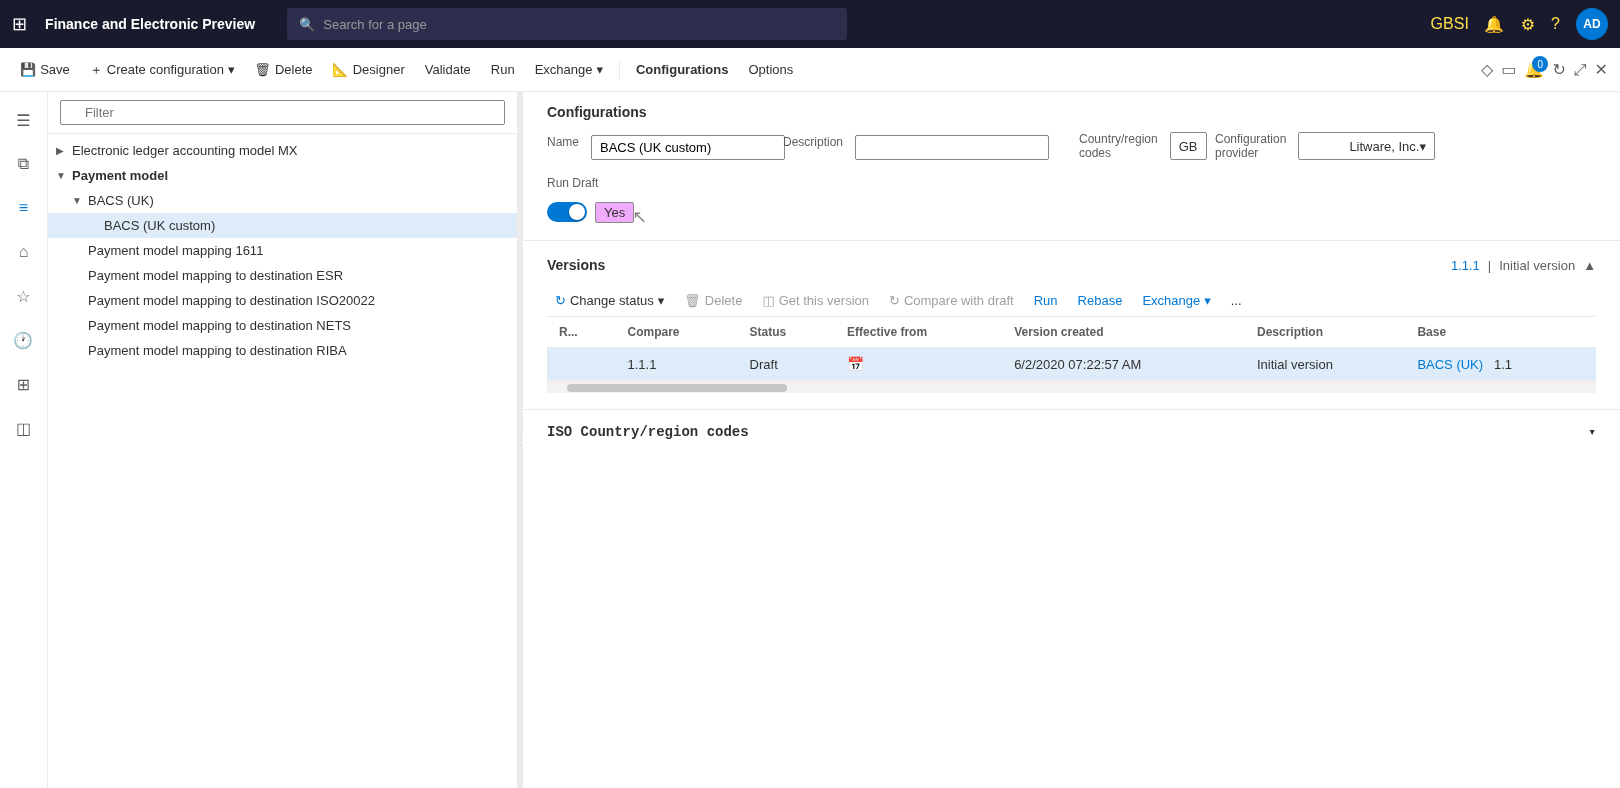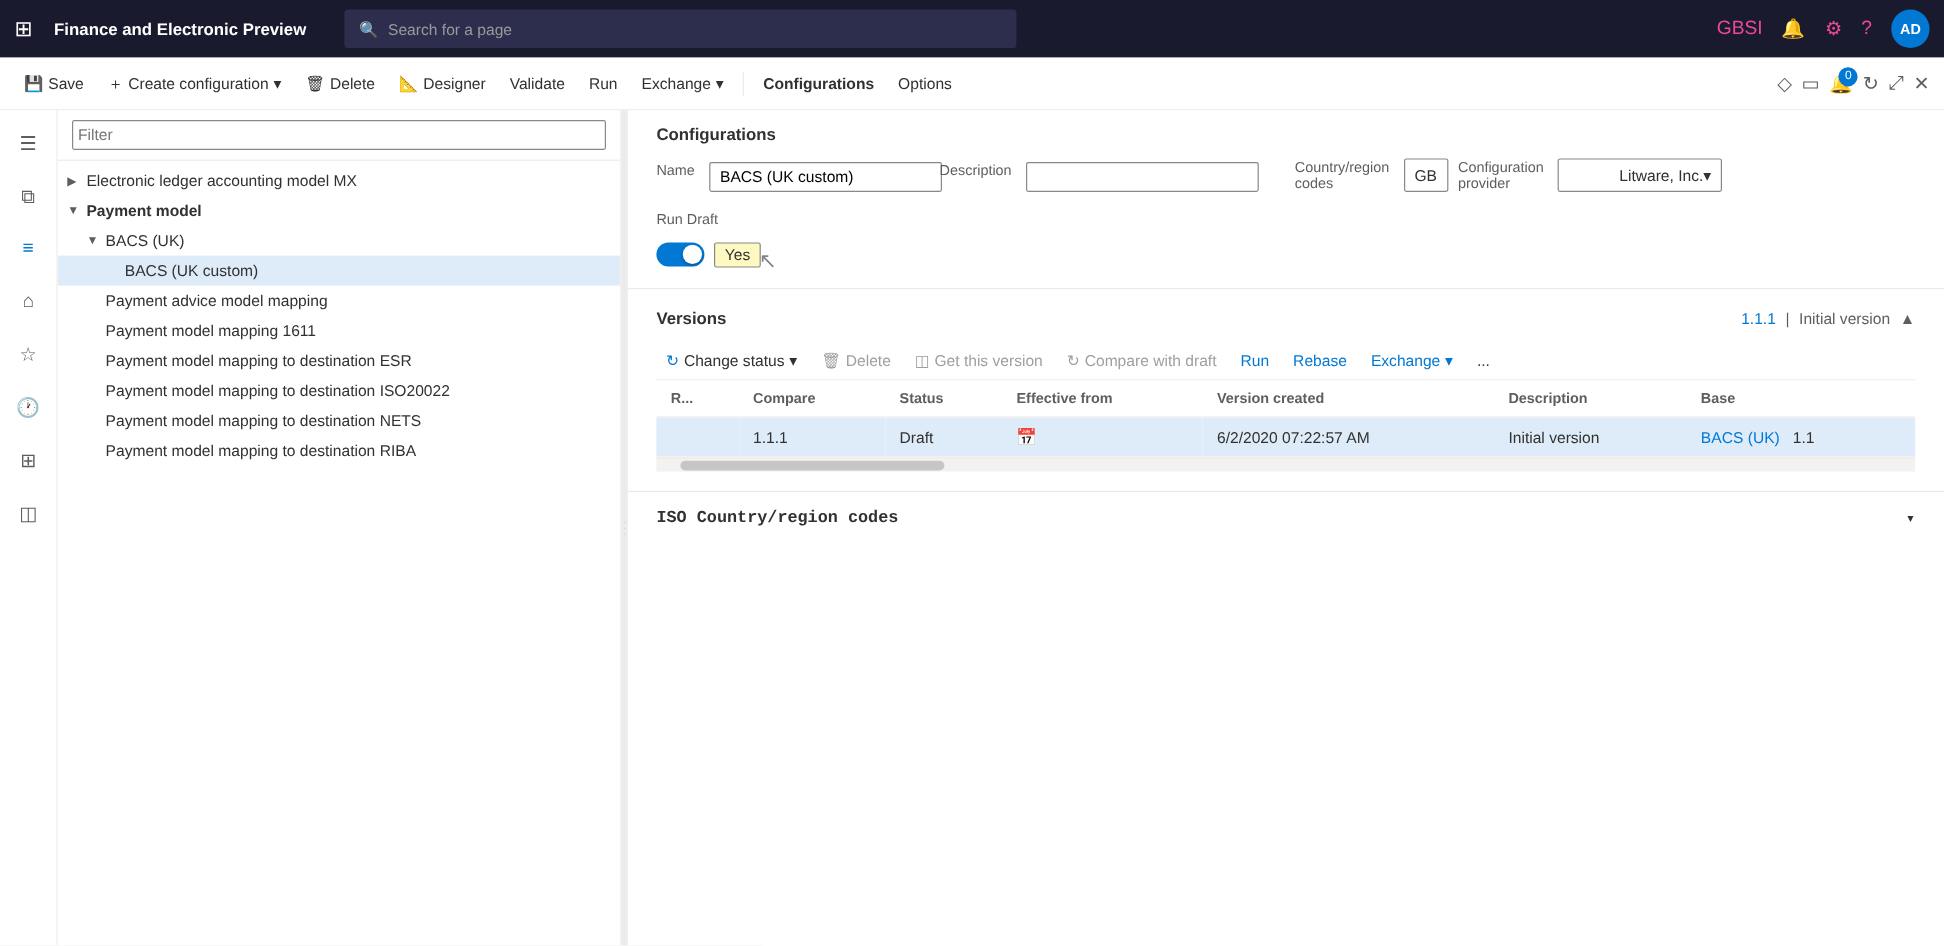--- a/index.html
+++ b/index.html
@@ -18,21 +18,21 @@
       display: flex; align-items: center;
       background: #2d2d4e; border-radius: 3px;
       padding: 0 12px; height: 32px; gap: 8px;
     }
     .top-bar .search-bar input {
       background: transparent; border: none; outline: none;
       color: #ccc; font-size: 13px; width: 100%;
     }
     .top-bar .search-bar input::placeholder { color: #999; }
     .top-bar-right { display: flex; align-items: center; gap: 16px; margin-left: auto; }
-    .top-bar-right .icon-btn { color: #ec4899; font-size: 16px; cursor: pointer; position: relative; }
+    .top-bar-right .icon-btn { color: #fde047; font-size: 16px; cursor: pointer; position: relative; }
     .top-bar-right .avatar {
       width: 32px; height: 32px; border-radius: 50%;
       background: #0078d4; color: white;
       display: flex; align-items: center; justify-content: center;
       font-size: 12px; font-weight: 600; cursor: pointer;
     }
 
     
     .toolbar {
       display: flex; align-items: center;
@@ -68,21 +68,21 @@
 
     
     .tree-panel {
       width: 470px; background: white; border-right: 1px solid #edebe9;
       display: flex; flex-direction: column; overflow: hidden;
     }
     .tree-filter {
       padding: 8px 12px; border-bottom: 1px solid #edebe9;
     }
     .tree-filter input {
-      width: 100%; padding: 4px 4px; border: 1px solid #8a8886;
+      width: 100%; padding: 4px 24px; border: 1px solid #8a8886;
       border-radius: 2px; font-size: 13px; outline: none;
     }
     .tree-body { flex: 1; overflow-y: auto; padding: 4px 0; }
 
     .tree-item {
       display: flex; align-items: center;
       padding: 5px 8px; cursor: pointer; user-select: none;
     }
     .tree-item.selected { background: #deecf9; }
     .tree-item .expander { width: 16px; font-size: 10px; color: #605e5c; flex-shrink: 0; }
@@ -137,21 +137,21 @@
       width: 40px; height: 20px; border-radius: 10px;
       background: #0078d4; position: relative; cursor: pointer;
     }
     .toggle-thumb {
       width: 16px; height: 16px; border-radius: 50%;
       background: white; position: absolute; top: 2px; right: 2px;
       box-shadow: 0 1px 3px rgba(0,0,0,0.3);
     }
     .toggle-text {
       font-size: 13px; padding: 2px 8px;
-      border: 1px solid #8a8886; border-radius: 2px; background: #fef9c3;
+      border: 1px solid #8a8886; border-radius: 2px; background: #f0abfc;
     }
 
     
     .content-scroll { flex: 1; overflow-y: auto; padding: 0; }
 
     
     .versions-section { padding: 16px 24px; }
     .versions-header {
       display: flex; align-items: center; justify-content: space-between;
       margin-bottom: 12px;
@@ -316,24 +316,20 @@
         <span class="expander">▼</span>
         <span class="label" style="font-weight:600;">Payment model</span>
       </div>
       <div class="tree-item level-1">
         <span class="expander">▼</span>
         <span class="label">BACS (UK)</span>
       </div>
       <div class="tree-item level-2 selected">
         <span class="expander">&nbsp;</span>
         <span class="label">BACS (UK custom)</span>
-      </div>
-      <div class="tree-item level-1">
-        <span class="expander">&nbsp;</span>
-        <span class="label">Payment advice model mapping</span>
       </div>
       <div class="tree-item level-1">
         <span class="expander">&nbsp;</span>
         <span class="label">Payment model mapping 1611</span>
       </div>
       <div class="tree-item level-1">
         <span class="expander">&nbsp;</span>
         <span class="label">Payment model mapping to destination ESR</span>
       </div>
       <div class="tree-item level-1">

